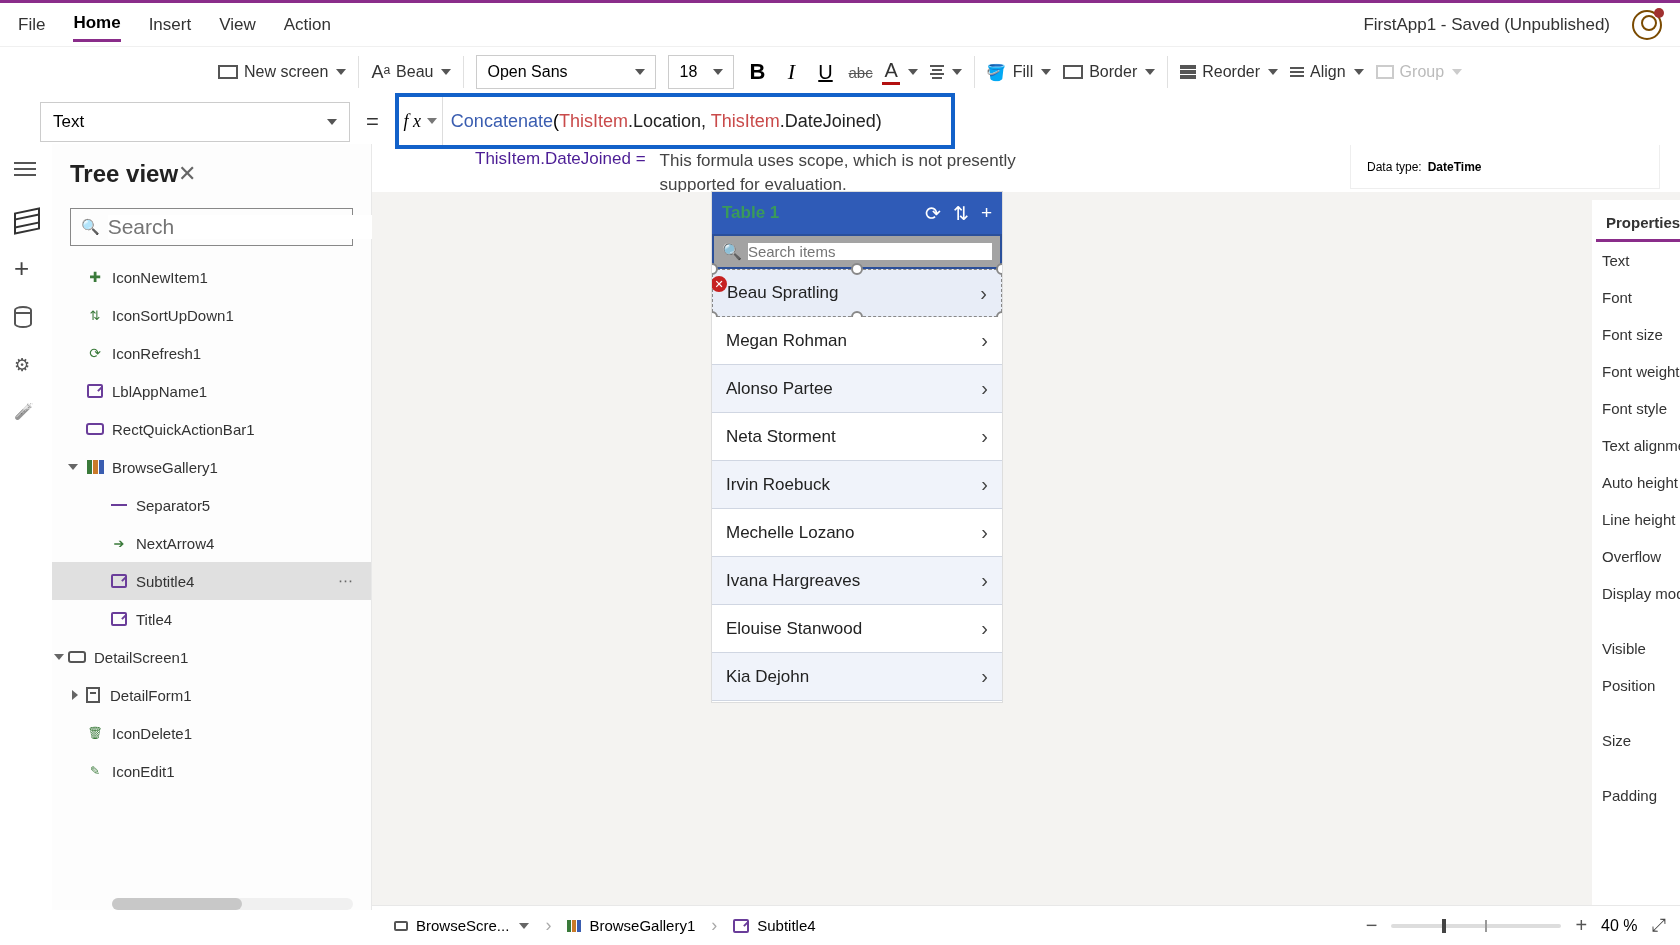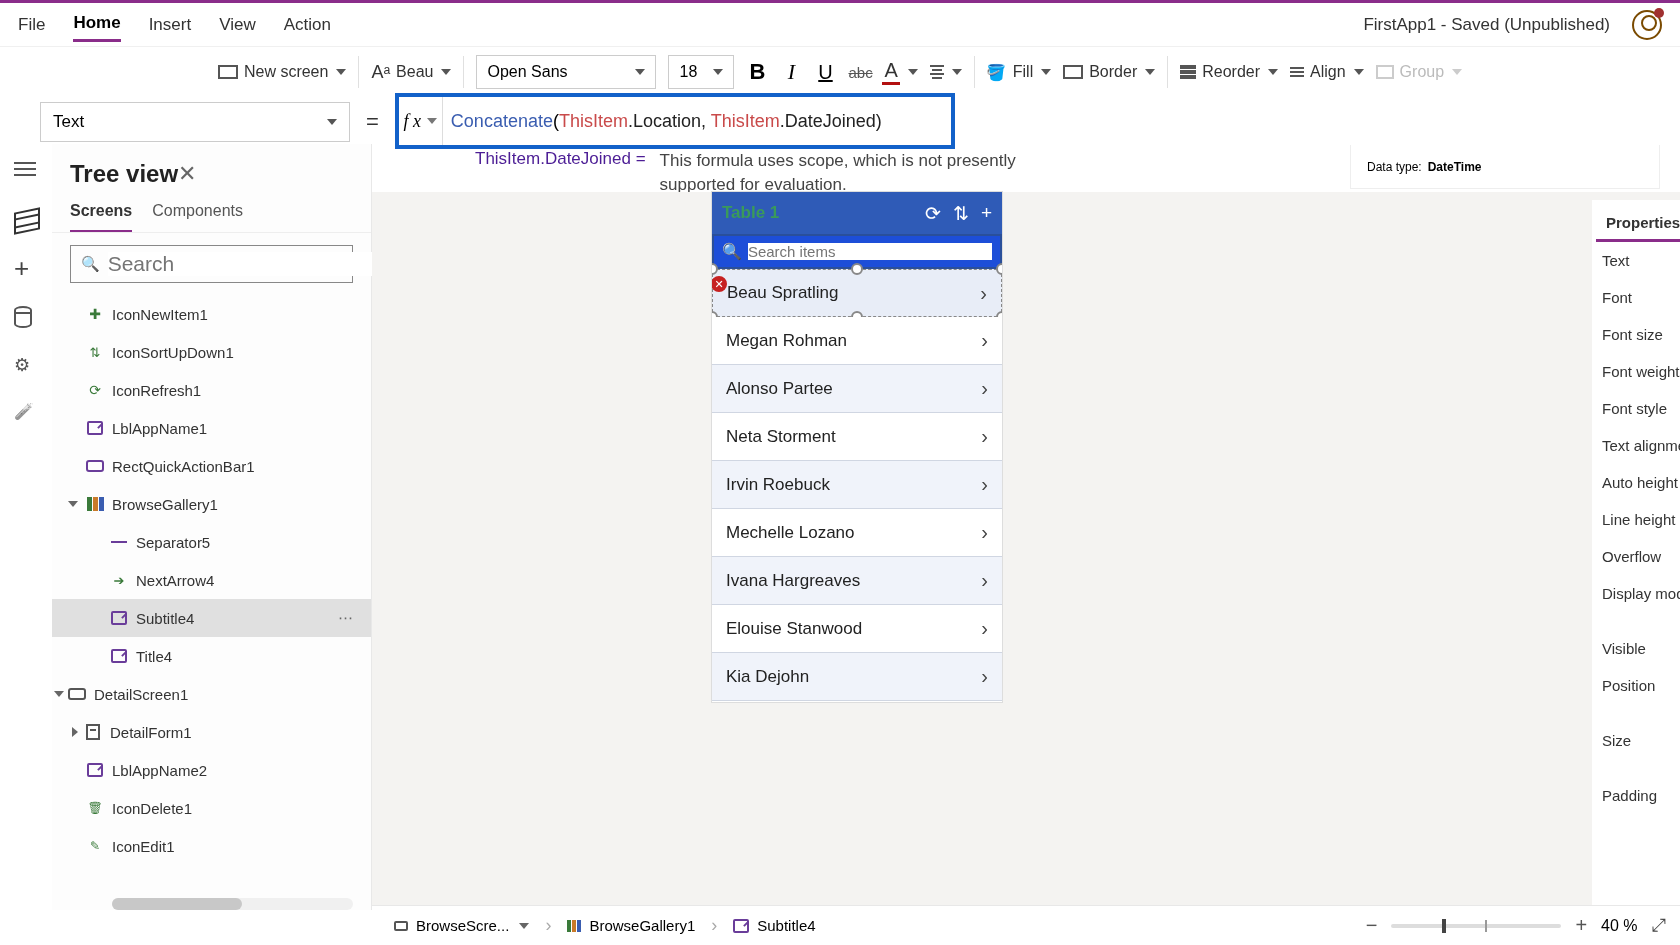--- a/index.html
+++ b/index.html
@@ -102,21 +102,21 @@
     .ti-screen { border: 2px solid #555; border-radius: 3px; width: 18px; height: 12px; }
     .ti-form { border: 2px solid #555; width: 14px; height: 16px; position: relative; }
     .ti-form::before { content:""; position:absolute; top:3px; left:2px; right:2px; height:2px; background:#555; }
     .ti-delete { color: #3a7a3a; font-size: 12px; }
     .ti-edit { color: #3a7a3a; font-size: 12px; }
     .hscroll-track { height: 12px; background: #f0f0f0; margin: 6px 18px 0 60px; border-radius: 6px; position: relative; }
     .hscroll-thumb { position: absolute; left: 0; width: 54%; height: 100%; background: #c8c8c8; border-radius: 6px; }
 
     
     .canvas { position: absolute; left: 372px; right: 0; top: 192px; bottom: 35px; background: #f4f3f1; }
-    .phone { position: absolute; left: 340px; top: 0; width: 290px; height: 510px; background: #1d4ed8; box-shadow: 0 0 0 1px #ddd; overflow: hidden; }
+    .phone { position: absolute; left: 340px; top: 0; width: 290px; height: 510px; background: #a3a3a3; box-shadow: 0 0 0 1px #ddd; overflow: hidden; }
     .phone-header { height: 42px; background: #2f5bb7; display: flex; align-items: center; padding: 0 10px; gap: 12px; }
     .phone-title { color: #3a9a5a; font-weight: 600; font-size: 17px; flex: 1; }
     .ph-icon { color: #fff; font-size: 19px; cursor: pointer; }
     .phone-search-box { border: 2px solid #2a4f9a; margin: 0; height: 35px; display: flex; align-items: center; padding: 0 8px; gap: 6px; }
     .phone-search-box input { border: none; outline: none; font-size: 15px; flex: 1; }
     .list-row { height: 48px; border-bottom: 1px solid #d0d6e2; display: flex; align-items: center; padding: 0 14px 0 14px; justify-content: space-between; font-size: 17px; position: relative; }
     .list-row:nth-child(odd){ background:#f0f3fa; }
     .list-row:nth-child(even){ background:#fff; }
     .row-text { color: #222; }
     .row-chevron { font-size: 20px; color: #444; }
@@ -276,24 +276,20 @@
     </div>
   <div class="rail-icon wrench-icon"></div>
   <div class="rail-icon beaker-icon"></div>
 </div>
 
 <div class="tree-panel">
   <div class="tree-header">
     <h1>Tree view</h1>
     <span class="tree-close">✕</span>
   </div>
-  <div class="tree-tabs">
-    <span class="tree-tab active">Screens</span>
-    <span class="tree-tab">Components</span>
-  </div>
   <div class="tree-search">
     <span class="search-glyph">🔍</span>
     <input placeholder="Search" style="">
   </div>
   <div class="tree-list">
     <div class="tree-row" style="padding-left:34px">
         <span class="ti ti-plus">✚</span>
         <span>IconNewItem1</span>
       </div>
     <div class="tree-row" style="padding-left:34px">
@@ -359,26 +355,20 @@
         </span>
         <span>DetailScreen1</span>
       </div>
     <div class="tree-row" style="padding-left:20px">
         <span class="caret"></span>
         <span style="width:6px"></span>
         <span class="ti">
           <span class="ti-form"></span>
         </span>
         <span>DetailForm1</span>
-      </div>
-    <div class="tree-row" style="padding-left:34px">
-        <span class="ti">
-          <span class="ti-label"></span>
-        </span>
-        <span>LblAppName2</span>
       </div>
     <div class="tree-row" style="padding-left:34px">
         <span class="ti ti-delete">🗑</span>
         <span>IconDelete1</span>
       </div>
     <div class="tree-row" style="padding-left:34px">
         <span class="ti ti-edit">✎</span>
         <span>IconEdit1</span>
       </div>
   </div>

